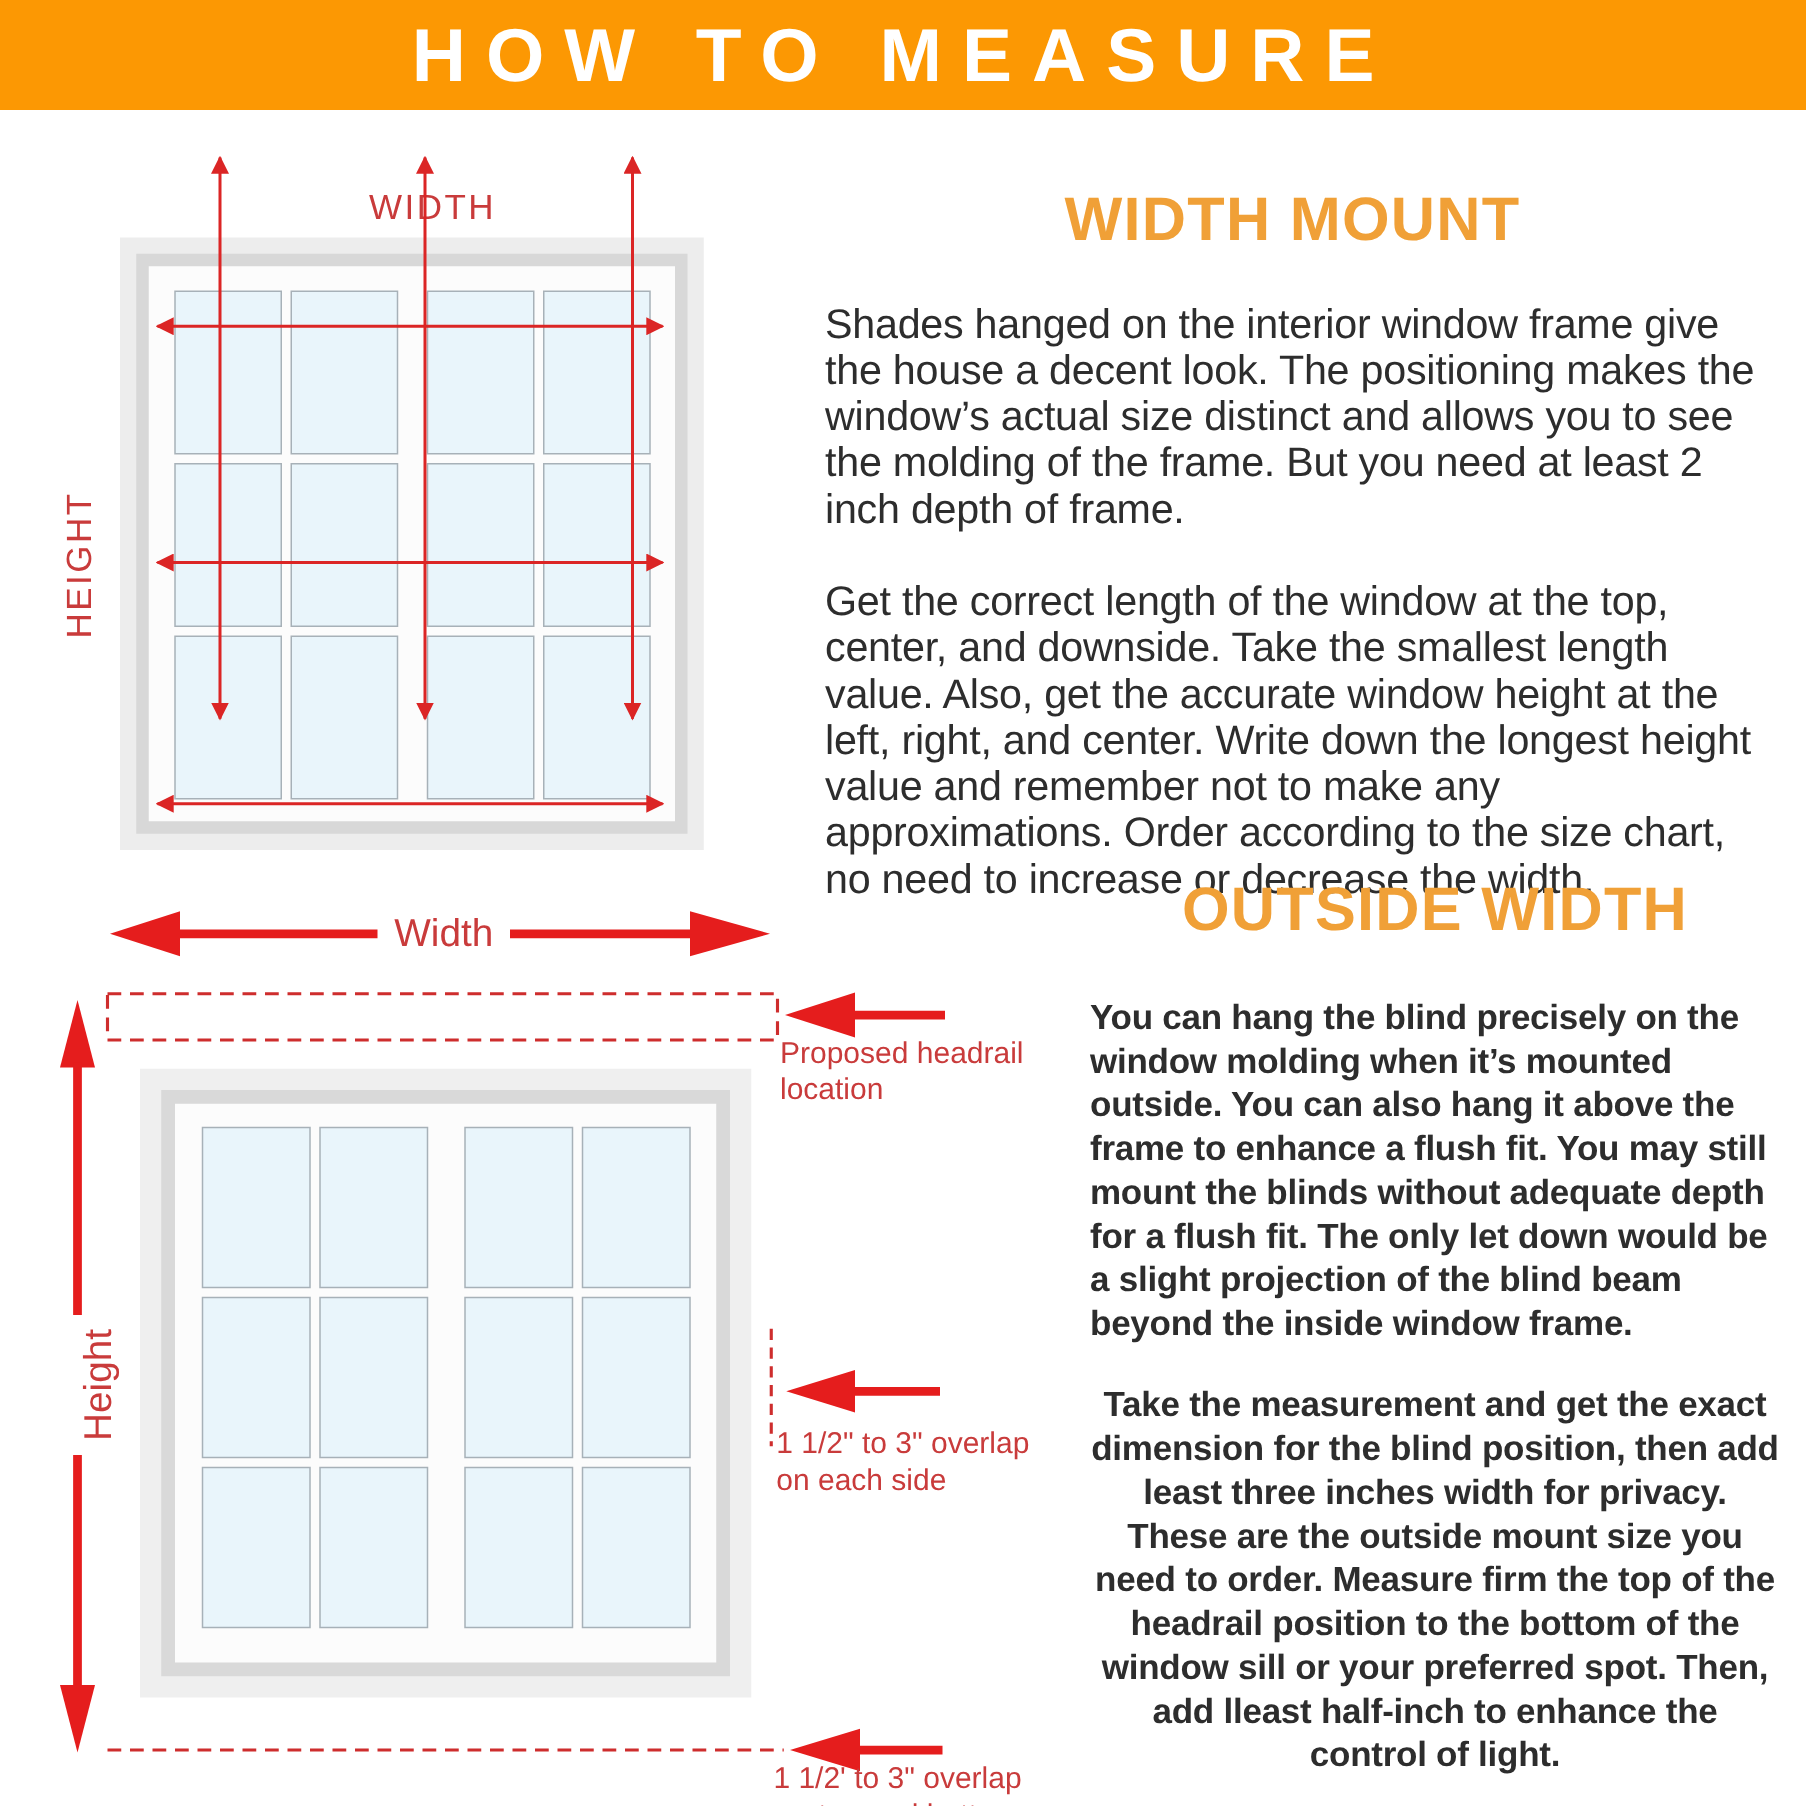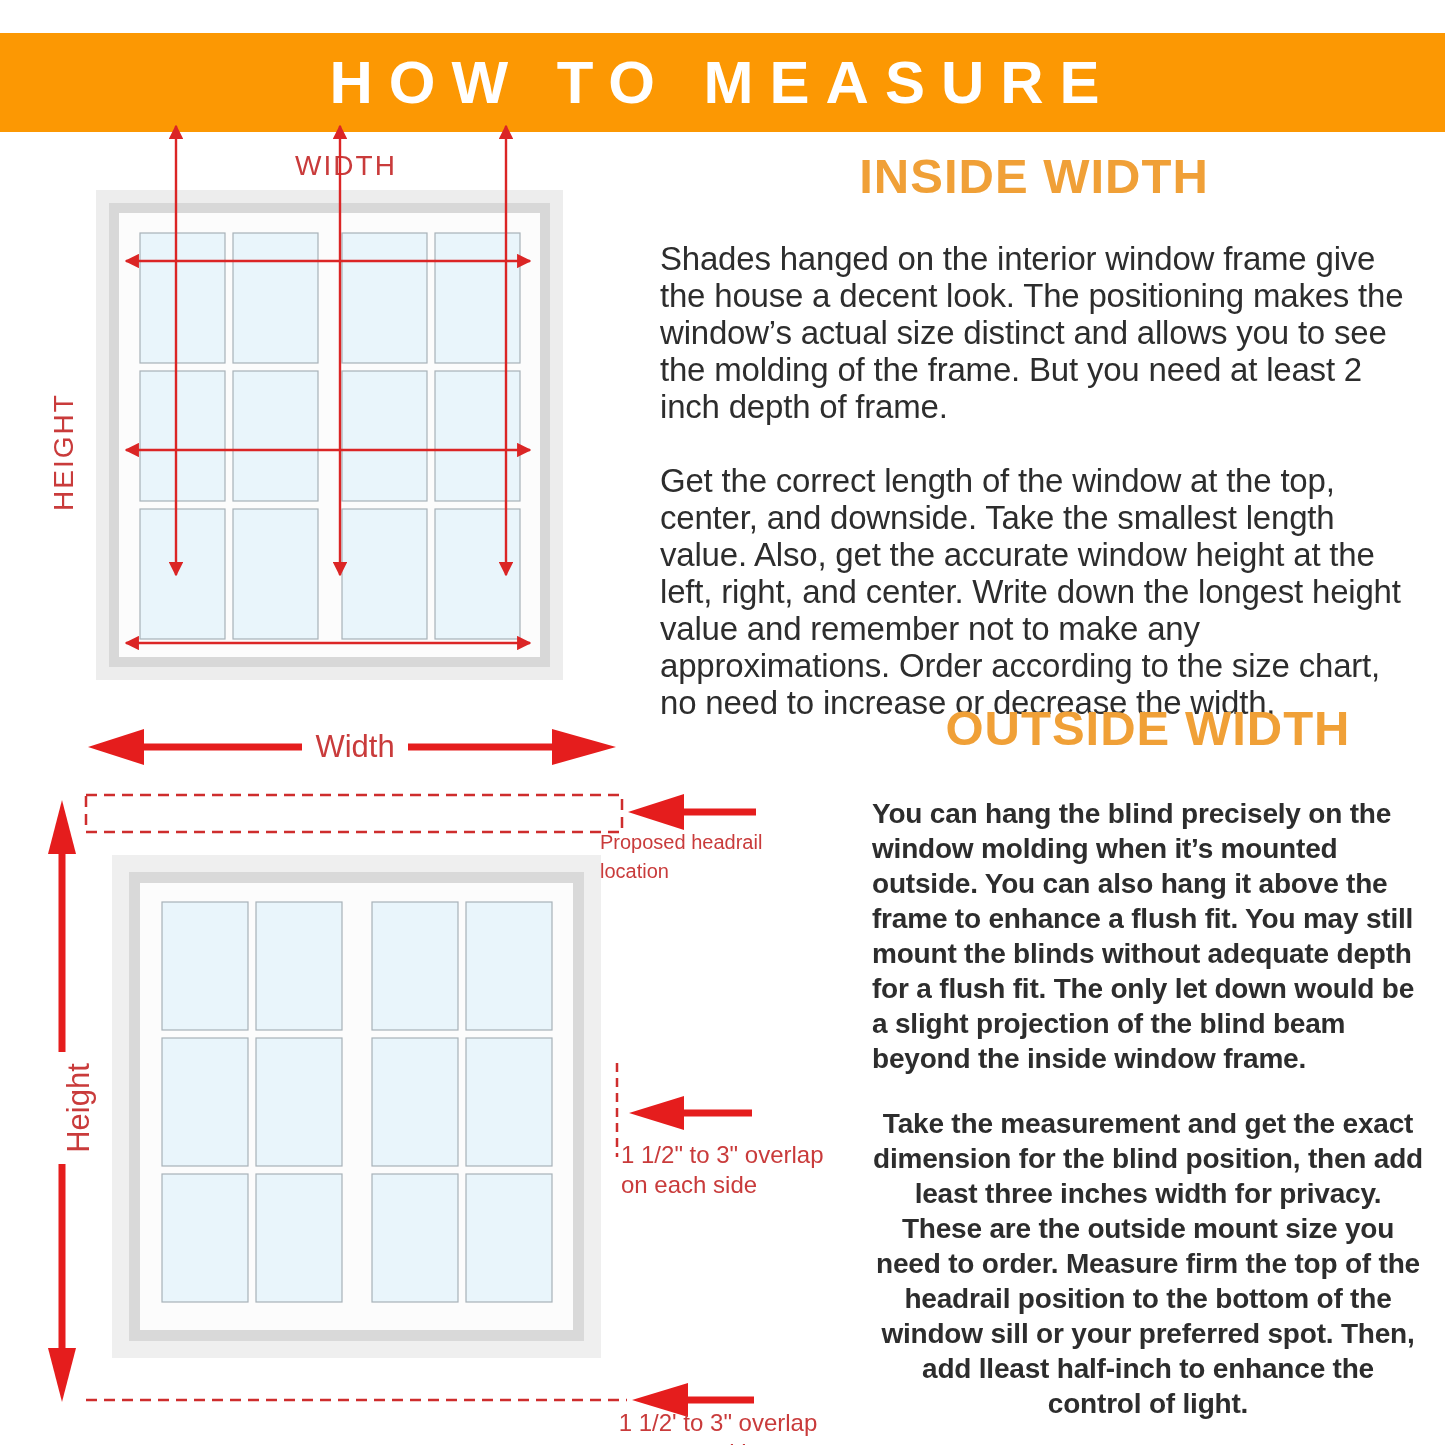--- a/index.html
+++ b/index.html
@@ -3,22 +3,22 @@
 <meta charset="utf-8">
 <style>
   html,body { margin:0; padding:0; background:#ffffff; }
   .page {
     position:relative; width:1445px; height:1445px;
     background:#ffffff; overflow:hidden;
     font-family:"Liberation Sans", sans-serif;
   }
   
   .banner {
-    position:absolute; left:0; top:0; width:1445px; height:99px;
-    background:#FC9803; display:flex; align-items:center; justify-content:center;margin-top:33px;
+    position:absolute; left:0; top:0; width:1445px; height:88px;
+    background:#FC9803; display:flex; align-items:center; justify-content:center;
   }
   .banner h1 {
     margin:0; color:#ffffff; font-size:60px; font-weight:bold;
     letter-spacing:16px; white-space:nowrap;
   }
   
   .svg-top    { position:absolute; left:0; top:100px;  width:650px; height:600px; }
   .svg-bottom { position:absolute; left:0; top:700px;  width:920px; height:745px; }
   .label { position:absolute; color:#C93B3B; }
   .width-label-top {
@@ -31,21 +31,21 @@
     transform:rotate(-90deg);
   }
   .width-label-bottom {
     left:303px; top:729px; width:104px; text-align:center; font-size:31px;
   }
   .height-label-bottom {
     left:-3px; top:1091px; width:162px; height:34px; text-align:center;
     font-size:31px; transform:rotate(-90deg);
   }
   .headrail-label {
-    left:600px; top:828px; width:210px; font-size:20px; line-height:29px;
+    left:624px; top:828px; width:210px; font-size:24px; line-height:29px;
   }
   .side-overlap-label {
     left:621px; top:1140px; width:235px; font-size:24px; line-height:30px;
   }
   .tb-overlap-label {
     left:608px; top:1408px; width:220px; text-align:center;
     font-size:24px; line-height:30px;
   }
   
   .mount-section { position:absolute; }
@@ -107,21 +107,21 @@
       <line x1="176" y1="126" x2="176" y2="575" marker-start="url(#tri)" marker-end="url(#tri)"></line>
       <line x1="340" y1="126" x2="340" y2="575" marker-start="url(#tri)" marker-end="url(#tri)"></line>
       <line x1="506" y1="126" x2="506" y2="575" marker-start="url(#tri)" marker-end="url(#tri)"></line>
       <line x1="126" y1="261" x2="530" y2="261" marker-start="url(#tri)" marker-end="url(#tri)"></line>
       <line x1="126" y1="450" x2="530" y2="450" marker-start="url(#tri)" marker-end="url(#tri)"></line>
       <line x1="126" y1="643" x2="530" y2="643" marker-start="url(#tri)" marker-end="url(#tri)"></line>
     </g>
   </svg>
 
   <section class="mount-section inside-section">
-    <h2>INSIDE WIDTH</h2>
+    <h2>WIDTH MOUNT</h2>
     <p class="p1">Shades hanged on the interior window frame give the house a decent look. The positioning makes the window’s actual size distinct and allows you to see the molding of the frame. But you need at least 2 inch depth of frame.</p>
     <p class="p2">Get the correct length of the window at the top, center, and downside. Take the smallest length value. Also, get the accurate window height at the left, right, and center. Write down the longest height value and remember not to make any approximations. Order according to the size chart, no need to increase or decrease the width.</p>
   </section>
 
   <svg class="svg-bottom" viewBox="0 700 920 745">
 
     <g>
       <rect x="112" y="855" width="489" height="503" fill="#EFEFEF"></rect>
       <rect x="129" y="872" width="455" height="469" fill="#D9D9D9"></rect>
       <rect x="140" y="883" width="433" height="447" fill="#FCFCFC"></rect>

